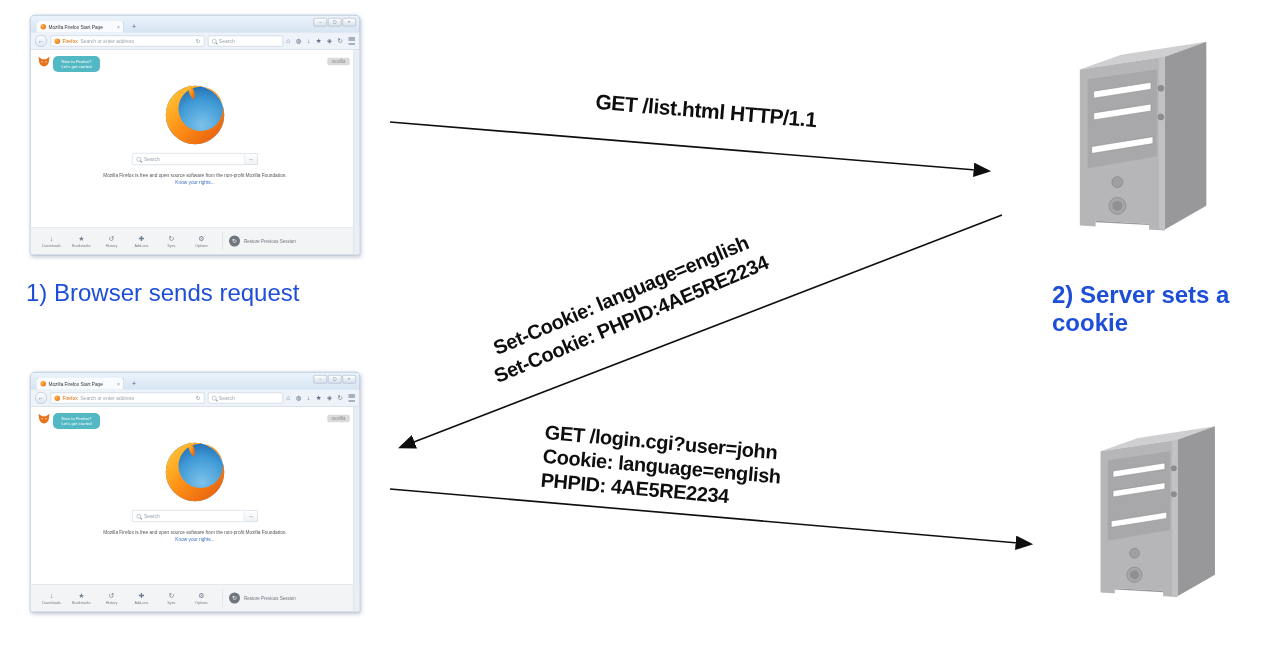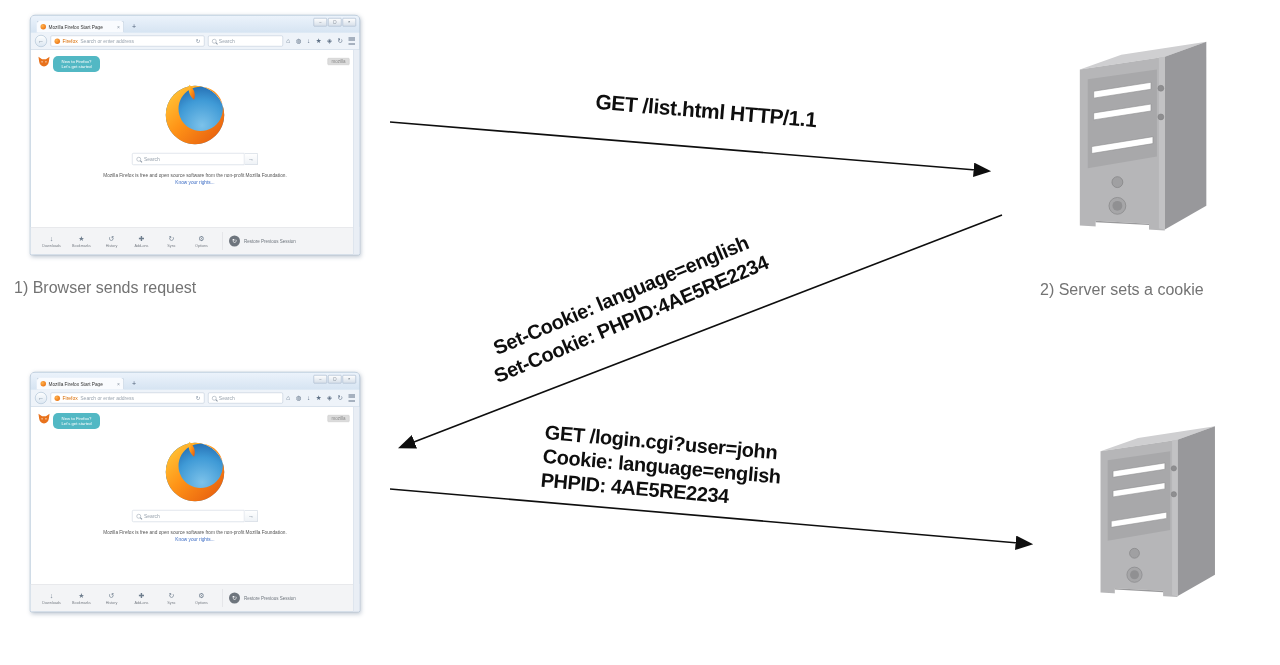--- a/index.html
+++ b/index.html
@@ -1,22 +1,22 @@
 <!DOCTYPE html>
 <html><head>
 <meta charset="utf-8">
 <style>
   html,body{margin:0;padding:0;background:#fff;}
   .canvas{position:relative;width:1280px;height:665px;background:#fff;overflow:hidden;
           font-family:"Liberation Sans",sans-serif;}
 
   
-  .caption{position:absolute;font-size:16px;color:#737373;}
+  .caption{position:absolute;font-size:24px;color:#1d4ed8;margin-left:12px;}
   .c1{left:14px;top:279px;}
-  .c2{left:1040px;top:281px;}
+  .c2{left:1040px;top:281px;font-weight:bold;}
   .c3{left:14px;top:630px;}
 
   
   .arrows-svg{position:absolute;left:0;top:0;width:1280px;height:665px;}
   .arrow-label{position:absolute;font-weight:bold;color:#0e0e0e;font-size:21px;
                letter-spacing:-0.4px;white-space:nowrap;}
   .l1{left:556px;top:99px;width:300px;text-align:center;transform:rotate(4.8deg);}
   .l2{left:446px;top:281px;width:360px;text-align:center;transform:rotate(-23deg);
       font-size:20px;line-height:26px;}
   .l3{left:546px;top:420px;transform:rotate(5deg);transform-origin:0 0;font-size:20px;line-height:24px;}

